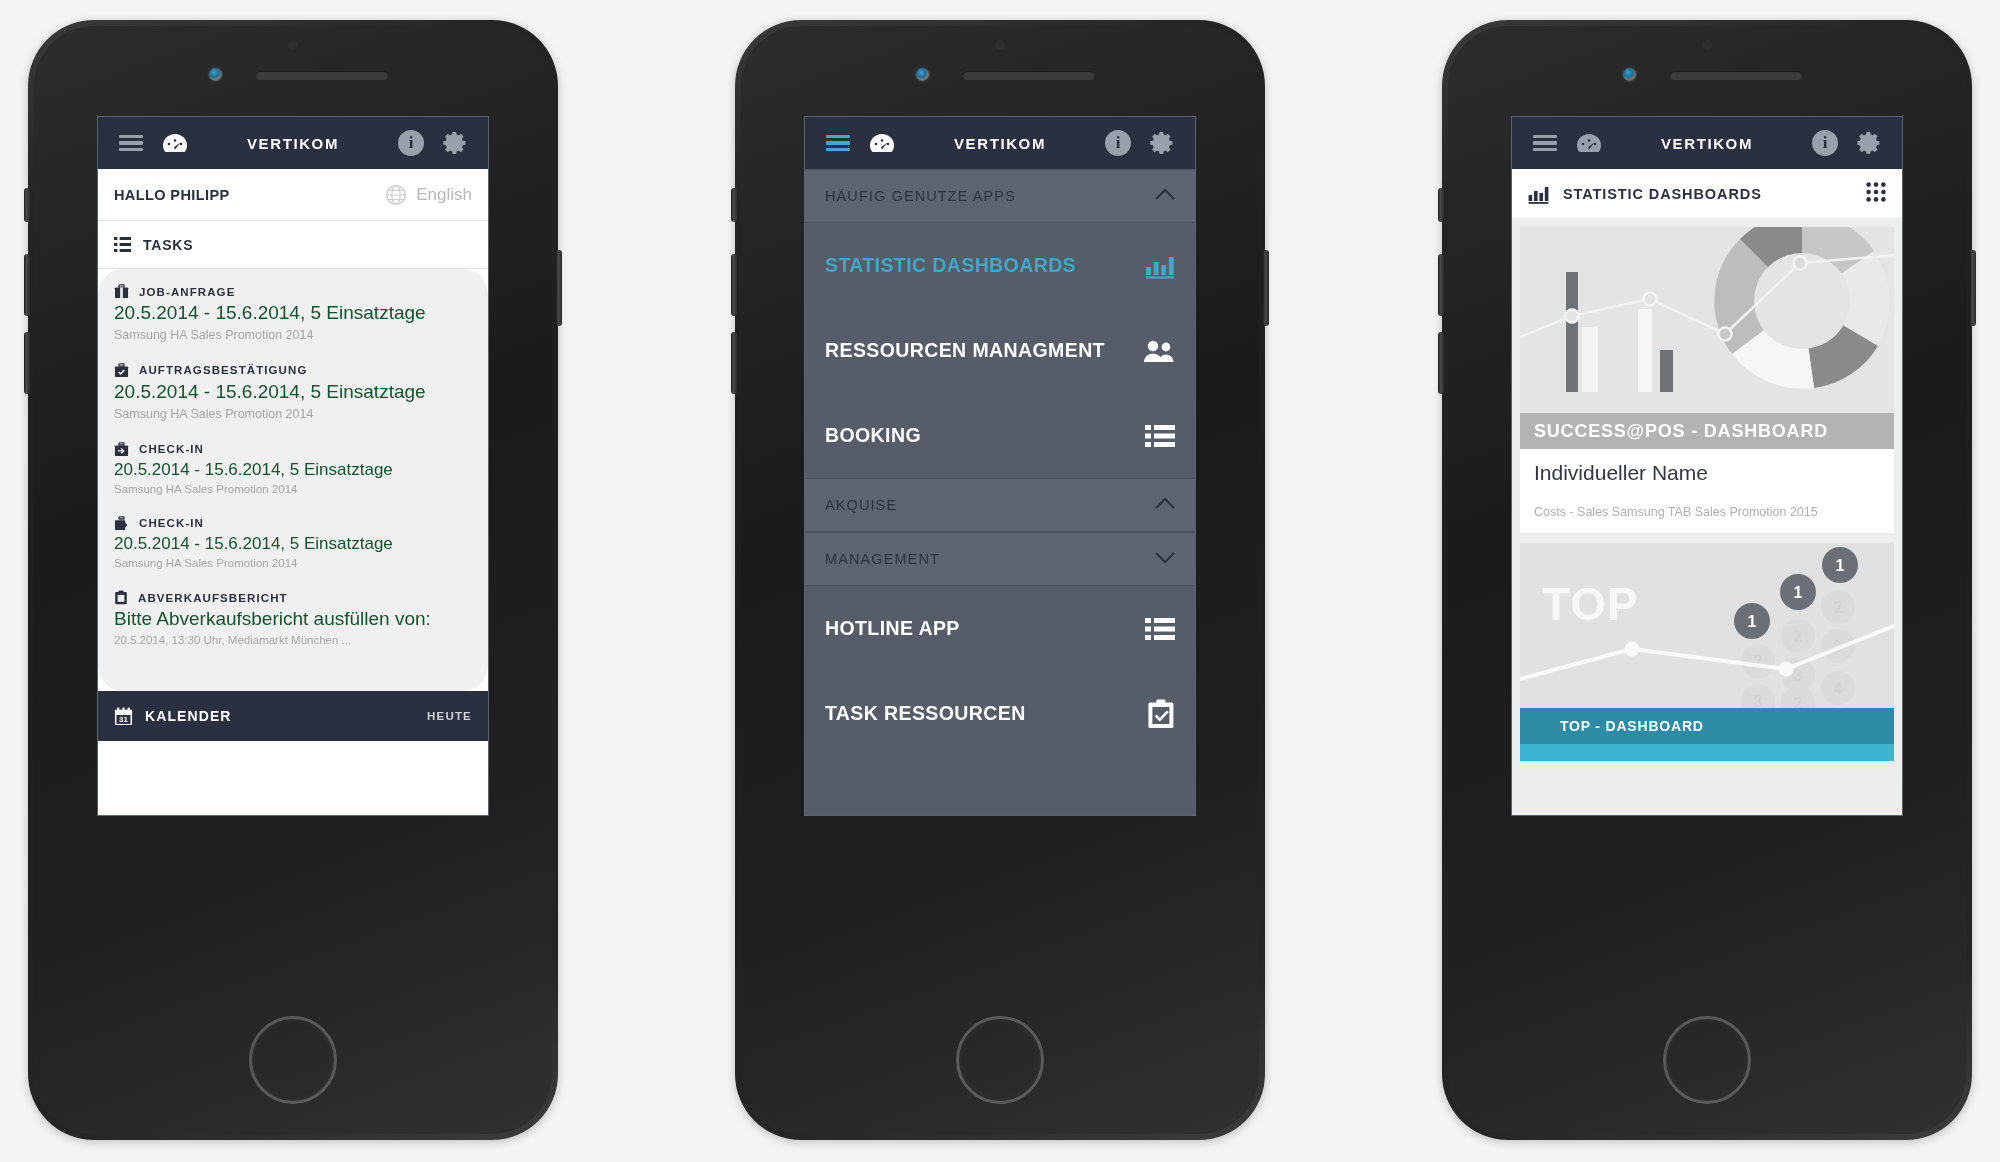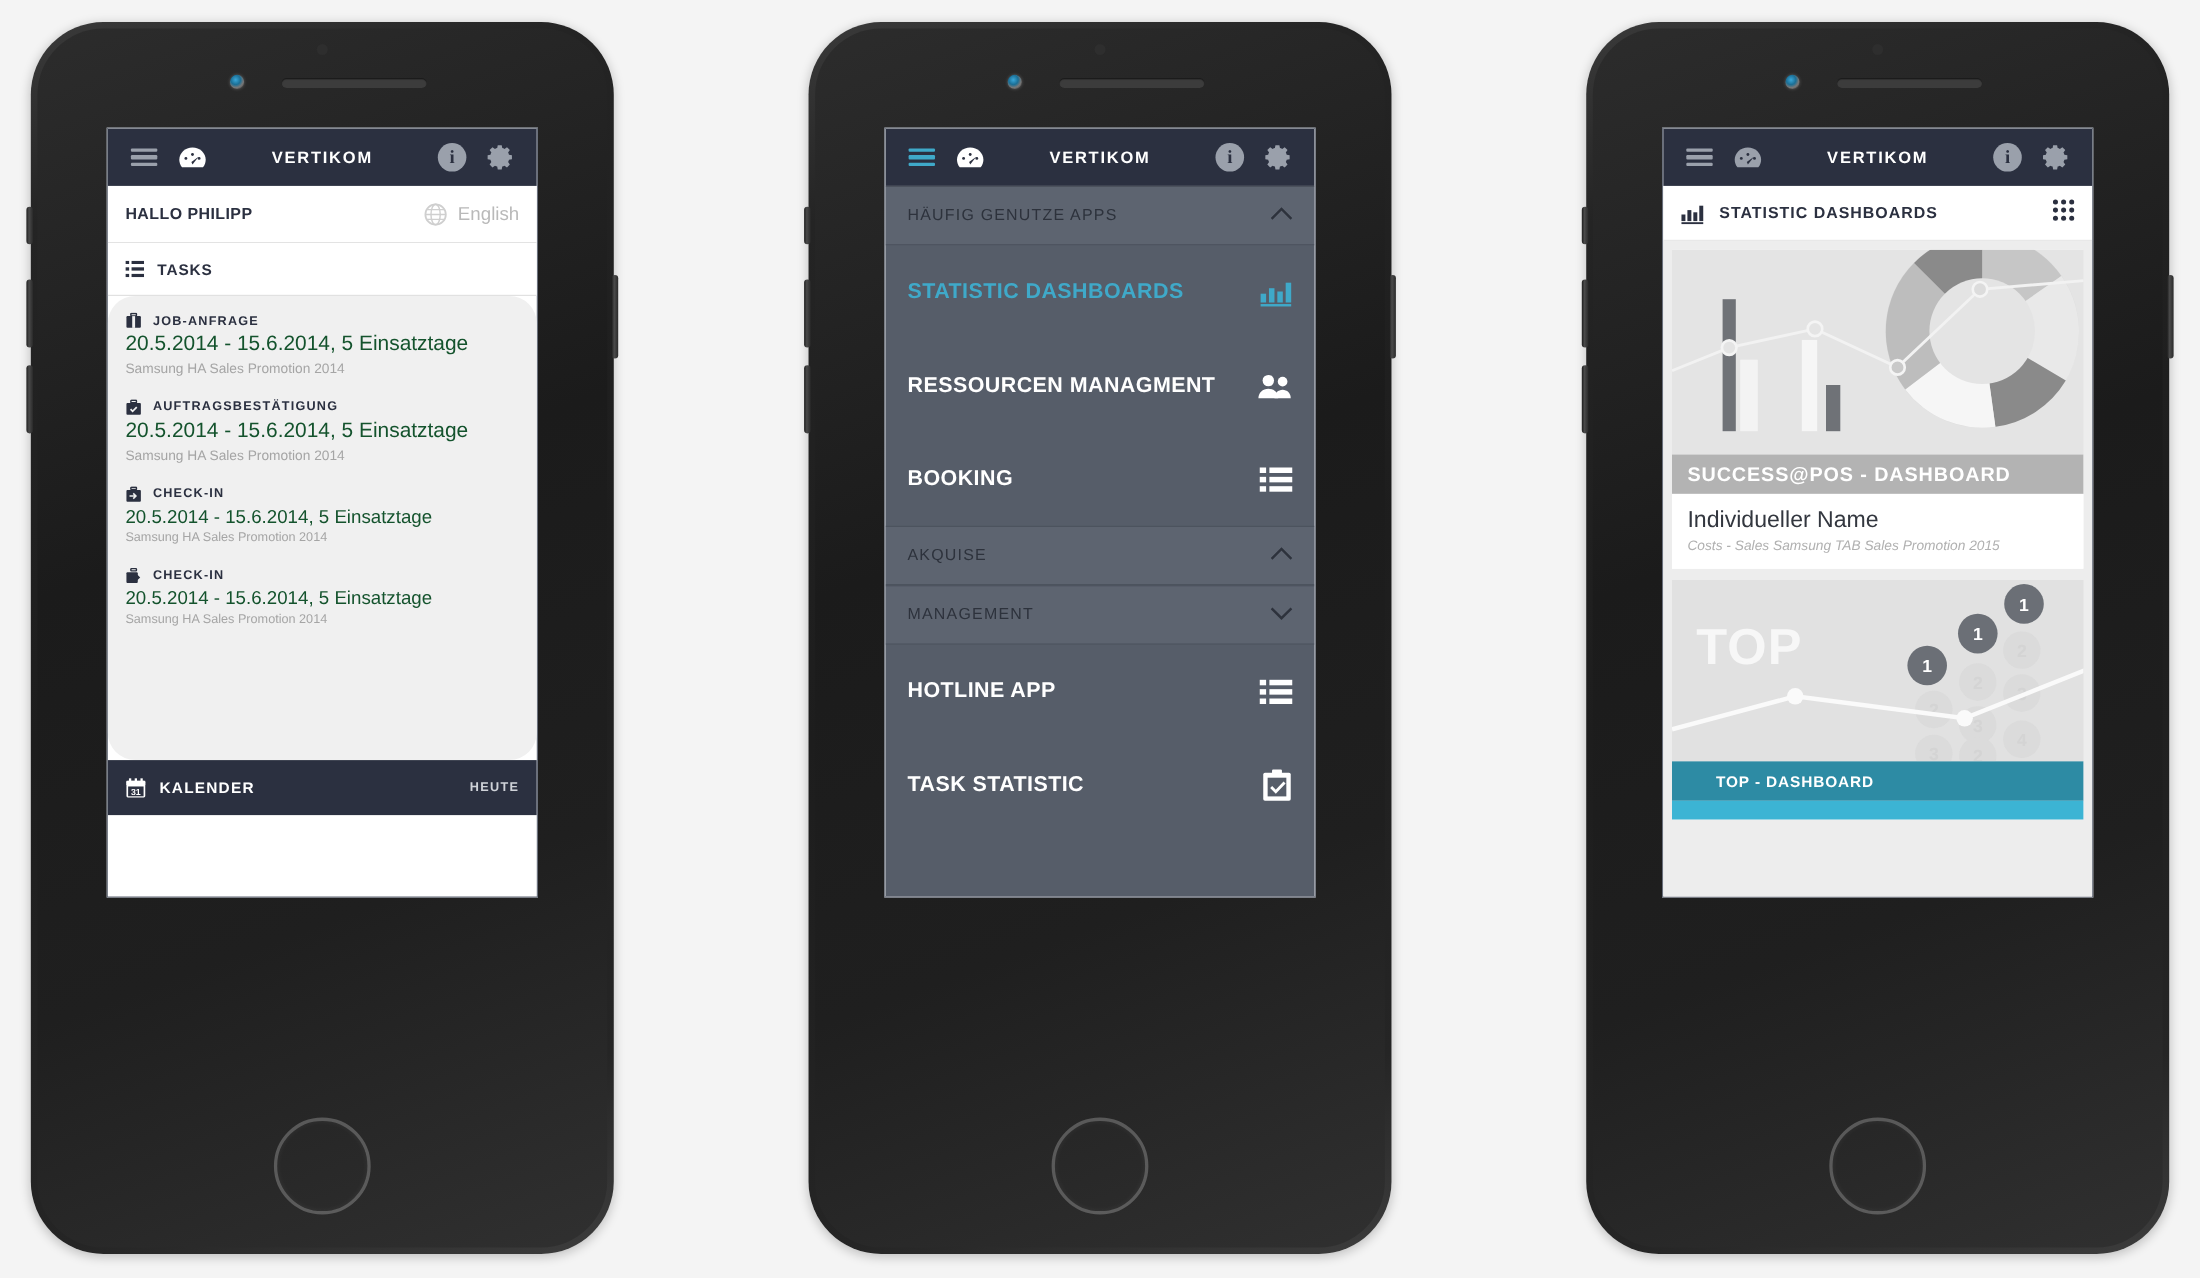--- a/index.html
+++ b/index.html
@@ -149,21 +149,21 @@
   .card .art{ height:186px; position:relative; overflow:hidden; background:#e4e4e4;}
   .card .cap{
     height:36px; display:flex; align-items:center; padding:0 14px;
     font-size:18px; font-weight:bold; letter-spacing:.8px; color:#fff;
   }
   .cap.gray{ background:#b3b3b3; }
   .cap.teal{ background:#2d8ba4; font-size:14px;padding-left:40px; }
   .cap.teal2{ background:#3cb4d4; height:17px; }
   .card .meta{ padding:12px 14px 14px 14px; background:#fff;}
   .card .meta .t1{ font-size:21px; color:#33373f; }
-  .card .meta .t2{ font-size:12.5px; color:#b0b0b0; margin-top:4px;font-style:italic; }
+  .card .meta .t2{ font-size:12.5px; color:#b0b0b0; margin-top:20px; }
   .top-word{
     position:absolute; left:22px; top:34px;
     font-size:46px; font-weight:bold; color:rgba(255,255,255,.72);
     letter-spacing:1px;
   }
 </style>
 </head>
 <body>
 
 <div class="stage">
@@ -282,20 +282,32 @@
                 <rect x="5.3" y="1" width="5.4" height="2.2" rx=".6" fill="none" stroke="#2b3040" stroke-width="1.4"></rect>
                 <rect x="1" y="4.4" width="11" height="10.6" rx="1" fill="#2b3040"></rect>
                 <path d="M6 9.5h7M10.2 6.6l3 2.9-3 2.9" stroke="#2b3040" stroke-width="1.6" fill="none"></path>
               </svg>
             <div class="tl">CHECK-IN</div>
           </div>
           <div class="mn">20.5.2014 - 15.6.2014, 5 Einsatztage</div>
           <div class="sb">Samsung HA Sales Promotion 2014</div>
         </div>
 
+        <div class="tk small">
+          <div class="hd">
+            <svg width="14" height="15" viewBox="0 0 14 16">
+                <rect x="4.4" y="0.6" width="5.2" height="2.6" rx=".6" fill="#2b3040"></rect>
+                <rect x="0.8" y="2.2" width="12.4" height="13" rx="1" fill="#2b3040"></rect>
+                <rect x="3.4" y="5.2" width="7.2" height="7.4" fill="#f0f0f0"></rect>
+              </svg>
+            <div class="tl">ABVERKAUFSBERICHT</div>
+          </div>
+          <div class="mn" style="font-size:19px">Bitte Abverkaufsbericht ausfüllen von:</div>
+          <div class="sb">20.5.2014, 13:30 Uhr, Mediamarkt München ...</div>
+        </div>
 
       </div>
 
       <div class="s1-foot">
         <svg width="19" height="19" viewBox="0 0 20 20">
           <rect x="1" y="3" width="18" height="16" rx="1.4" fill="#fff"></rect>
           <rect x="1" y="3" width="18" height="4" fill="#fff"></rect>
           <rect x="3.4" y="0.6" width="2.2" height="3.4" fill="#fff"></rect>
           <rect x="8.9" y="0.6" width="2.2" height="3.4" fill="#fff"></rect>
           <rect x="14.4" y="0.6" width="2.2" height="3.4" fill="#fff"></rect>
@@ -427,21 +439,21 @@
                 <rect x="9" y="1" width="21" height="5" fill="#fff"></rect>
                 <rect x="0" y="9.5" width="6" height="5" fill="#fff"></rect>
                 <rect x="9" y="9.5" width="21" height="5" fill="#fff"></rect>
                 <rect x="0" y="18" width="6" height="5" fill="#fff"></rect>
                 <rect x="9" y="18" width="21" height="5" fill="#fff"></rect>
               </svg>
           </span>
         </div>
 
         <div class="m-item">
-          <span>TASK STATISTIC</span>
+          <span>TASK RESSOURCEN</span>
           <span class="ic">
             <svg width="28" height="30" viewBox="0 0 28 30">
                 <rect x="9.4" y="0.6" width="9" height="4.6" rx="1" fill="#fff"></rect>
                 <rect x="1.4" y="3.4" width="25" height="25.6" rx="1.6" fill="#fff"></rect>
                 <rect x="5.4" y="8" width="17" height="17" fill="#565d69"></rect>
                 <path d="M8.6 16.5l4.2 4.2 8-8.4" stroke="#fff" stroke-width="2.6" fill="none"></path>
               </svg>
           </span>
         </div>
 

